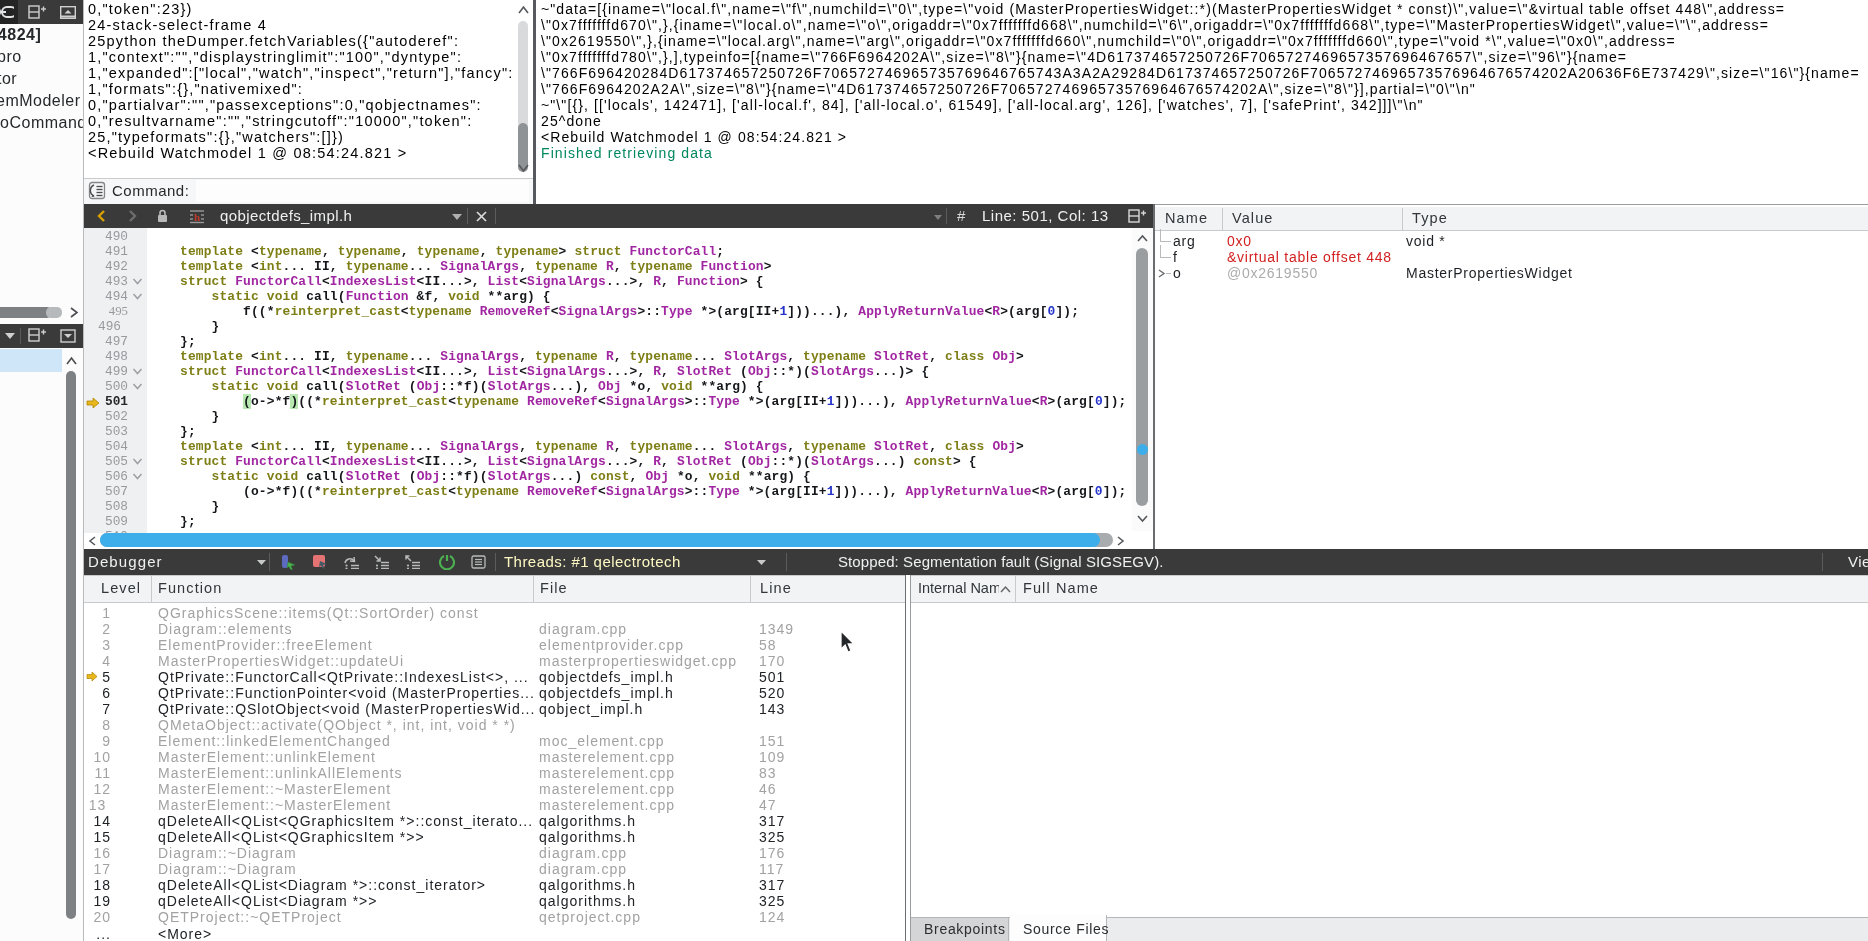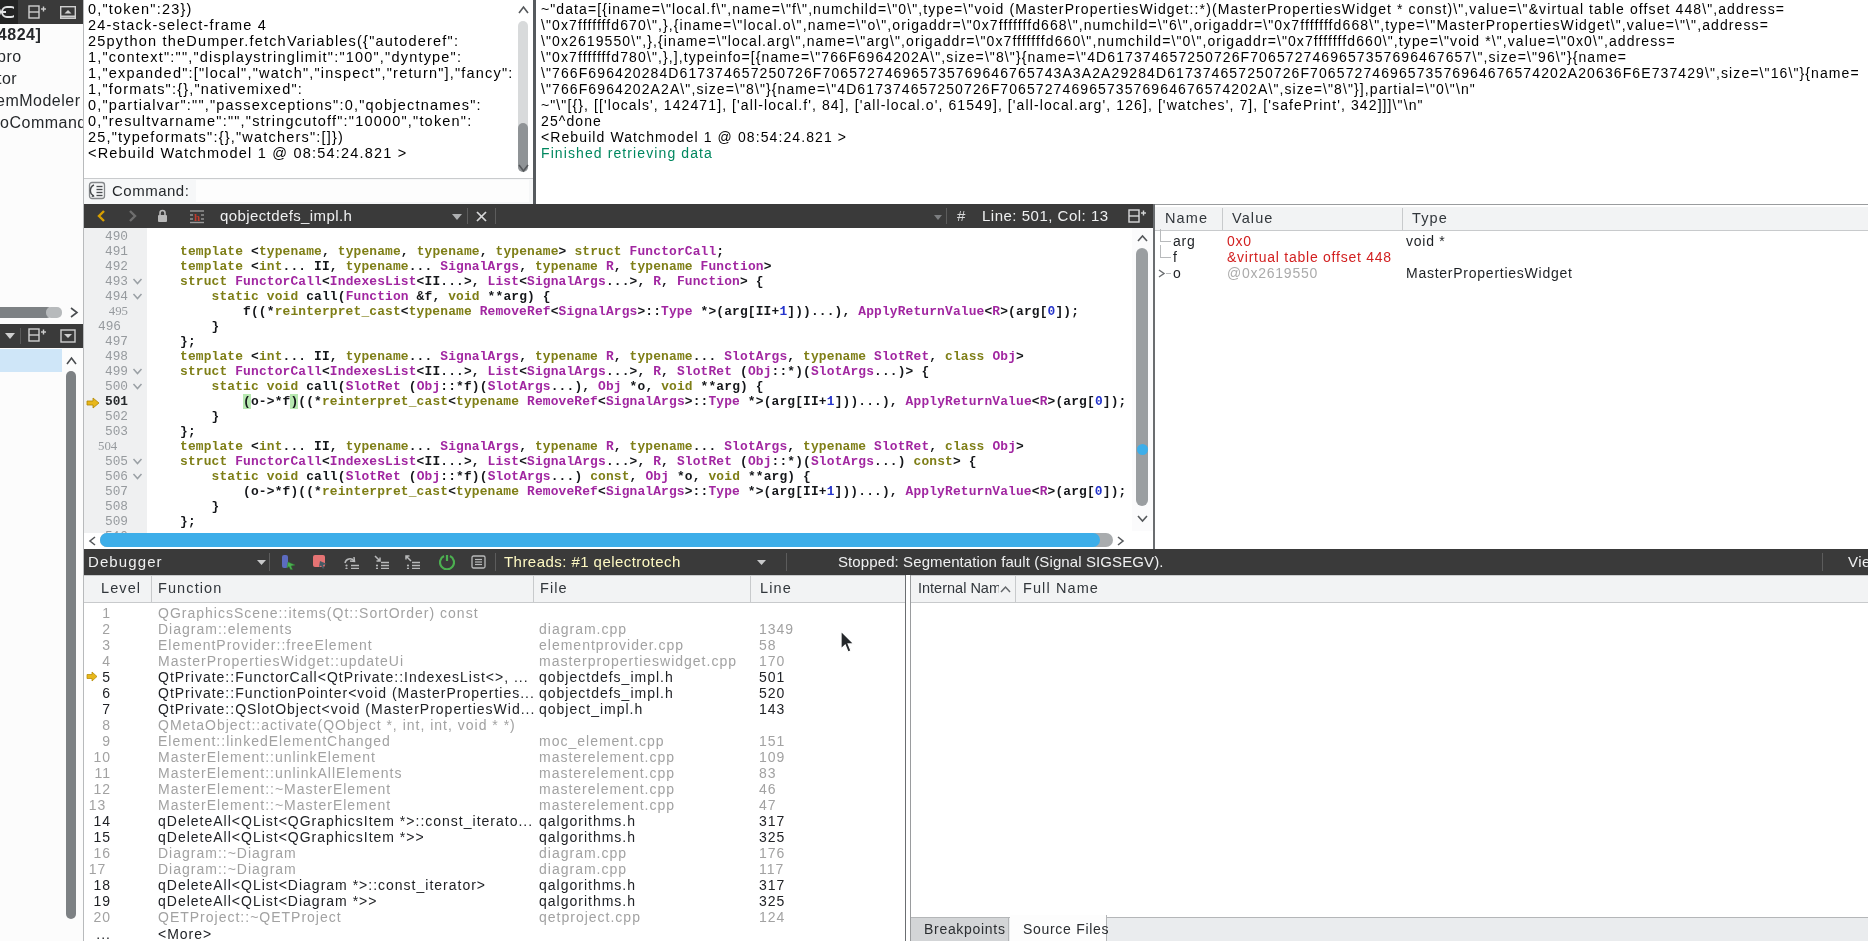--- a/index.html
+++ b/index.html
@@ -187,21 +187,21 @@
     <svg class="abs" style="left:48px;top:162.5px" width="11" height="9" viewBox="0 0 11 9">
       <path d="M1.5 2 L5.5 6.5 L9.5 2" fill="none" stroke="#9aa0a5" stroke-width="1.5"></path>
     </svg>
     <div class="abs" style="left:14px;top:174.5px;width:30px;text-align:right;font-family:'Liberation Mono',monospace;font-size:12.8px;line-height:15px;color:#969a9e;font-weight:400">500</div>
     <svg class="abs" style="left:48px;top:177.5px" width="11" height="9" viewBox="0 0 11 9">
       <path d="M1.5 2 L5.5 6.5 L9.5 2" fill="none" stroke="#9aa0a5" stroke-width="1.5"></path>
     </svg>
     <div class="abs" style="left:14px;top:189.5px;width:30px;text-align:right;font-family:'Liberation Mono',monospace;font-size:12.8px;line-height:15px;color:#26292c;font-weight:700">501</div>
     <div class="abs" style="left:14px;top:204.5px;width:30px;text-align:right;font-family:'Liberation Mono',monospace;font-size:12.8px;line-height:15px;color:#969a9e;font-weight:400">502</div>
     <div class="abs" style="left:14px;top:219.5px;width:30px;text-align:right;font-family:'Liberation Mono',monospace;font-size:12.8px;line-height:15px;color:#969a9e;font-weight:400">503</div>
-    <div class="abs" style="left:14px;top:234.5px;width:30px;text-align:left;font-family:Liberation Serif, serif;font-size:12.8px;line-height:15px;color:#969a9e;font-weight:400">504</div>
+    <div class="abs" style="left:14px;top:234.5px;width:30px;text-align:right;font-family:Liberation Mono, monospace;font-size:12.8px;line-height:15px;color:#969a9e;font-weight:400">504</div>
     <div class="abs" style="left:14px;top:249.5px;width:30px;text-align:right;font-family:'Liberation Mono',monospace;font-size:12.8px;line-height:15px;color:#969a9e;font-weight:400">505</div>
     <svg class="abs" style="left:48px;top:252.5px" width="11" height="9" viewBox="0 0 11 9">
       <path d="M1.5 2 L5.5 6.5 L9.5 2" fill="none" stroke="#9aa0a5" stroke-width="1.5"></path>
     </svg>
     <div class="abs" style="left:14px;top:264.5px;width:30px;text-align:right;font-family:'Liberation Mono',monospace;font-size:12.8px;line-height:15px;color:#969a9e;font-weight:400">506</div>
     <svg class="abs" style="left:48px;top:267.5px" width="11" height="9" viewBox="0 0 11 9">
       <path d="M1.5 2 L5.5 6.5 L9.5 2" fill="none" stroke="#9aa0a5" stroke-width="1.5"></path>
     </svg>
     <div class="abs" style="left:14px;top:279.5px;width:30px;text-align:right;font-family:'Liberation Mono',monospace;font-size:12.8px;line-height:15px;color:#969a9e;font-weight:400">507</div>
     <div class="abs" style="left:14px;top:294.5px;width:30px;text-align:right;font-family:'Liberation Mono',monospace;font-size:12.8px;line-height:15px;color:#969a9e;font-weight:400">508</div>
@@ -401,21 +401,21 @@
 <div class="abs blk" style="left:455px;top:238.2px;font-size:14px;letter-spacing:1px">qalgorithms.h</div>
 <div class="abs blk" style="left:675px;top:238.2px;font-size:14px;letter-spacing:1px">317</div>
 <div class="abs blk" style="left:0px;top:254.2px;width:27px;text-align:right;font-size:14px;letter-spacing:1px">15</div>
 <div class="abs blk" style="left:74px;top:254.2px;font-size:14px;letter-spacing:1px;white-space:nowrap">qDeleteAll&lt;QList&lt;QGraphicsItem *&gt;&gt;</div>
 <div class="abs blk" style="left:455px;top:254.2px;font-size:14px;letter-spacing:1px">qalgorithms.h</div>
 <div class="abs blk" style="left:675px;top:254.2px;font-size:14px;letter-spacing:1px">325</div>
 <div class="abs grey" style="left:0px;top:270.2px;width:27px;text-align:right;font-size:14px;letter-spacing:1px">16</div>
 <div class="abs grey" style="left:74px;top:270.2px;font-size:14px;letter-spacing:1px;white-space:nowrap">Diagram::~Diagram</div>
 <div class="abs grey" style="left:455px;top:270.2px;font-size:14px;letter-spacing:1px">diagram.cpp</div>
 <div class="abs grey" style="left:675px;top:270.2px;font-size:14px;letter-spacing:1px">176</div>
-<div class="abs grey" style="left:0px;top:286.3px;width:27px;text-align:center;font-size:14px;letter-spacing:1px">17</div>
+<div class="abs grey" style="left:0px;top:286.3px;width:27px;text-align:right;font-size:14px;letter-spacing:1px">17</div>
 <div class="abs grey" style="left:74px;top:286.3px;font-size:14px;letter-spacing:1px;white-space:nowrap">Diagram::~Diagram</div>
 <div class="abs grey" style="left:455px;top:286.3px;font-size:14px;letter-spacing:1px">diagram.cpp</div>
 <div class="abs grey" style="left:675px;top:286.3px;font-size:14px;letter-spacing:1px">117</div>
 <div class="abs blk" style="left:0px;top:302.4px;width:27px;text-align:right;font-size:14px;letter-spacing:1px">18</div>
 <div class="abs blk" style="left:74px;top:302.4px;font-size:14px;letter-spacing:1px;white-space:nowrap">qDeleteAll&lt;QList&lt;Diagram *&gt;::const_iterator&gt;</div>
 <div class="abs blk" style="left:455px;top:302.4px;font-size:14px;letter-spacing:1px">qalgorithms.h</div>
 <div class="abs blk" style="left:675px;top:302.4px;font-size:14px;letter-spacing:1px">317</div>
 <div class="abs blk" style="left:0px;top:318.4px;width:27px;text-align:right;font-size:14px;letter-spacing:1px">19</div>
 <div class="abs blk" style="left:74px;top:318.4px;font-size:14px;letter-spacing:1px;white-space:nowrap">qDeleteAll&lt;QList&lt;Diagram *&gt;&gt;</div>
 <div class="abs blk" style="left:455px;top:318.4px;font-size:14px;letter-spacing:1px">qalgorithms.h</div>

